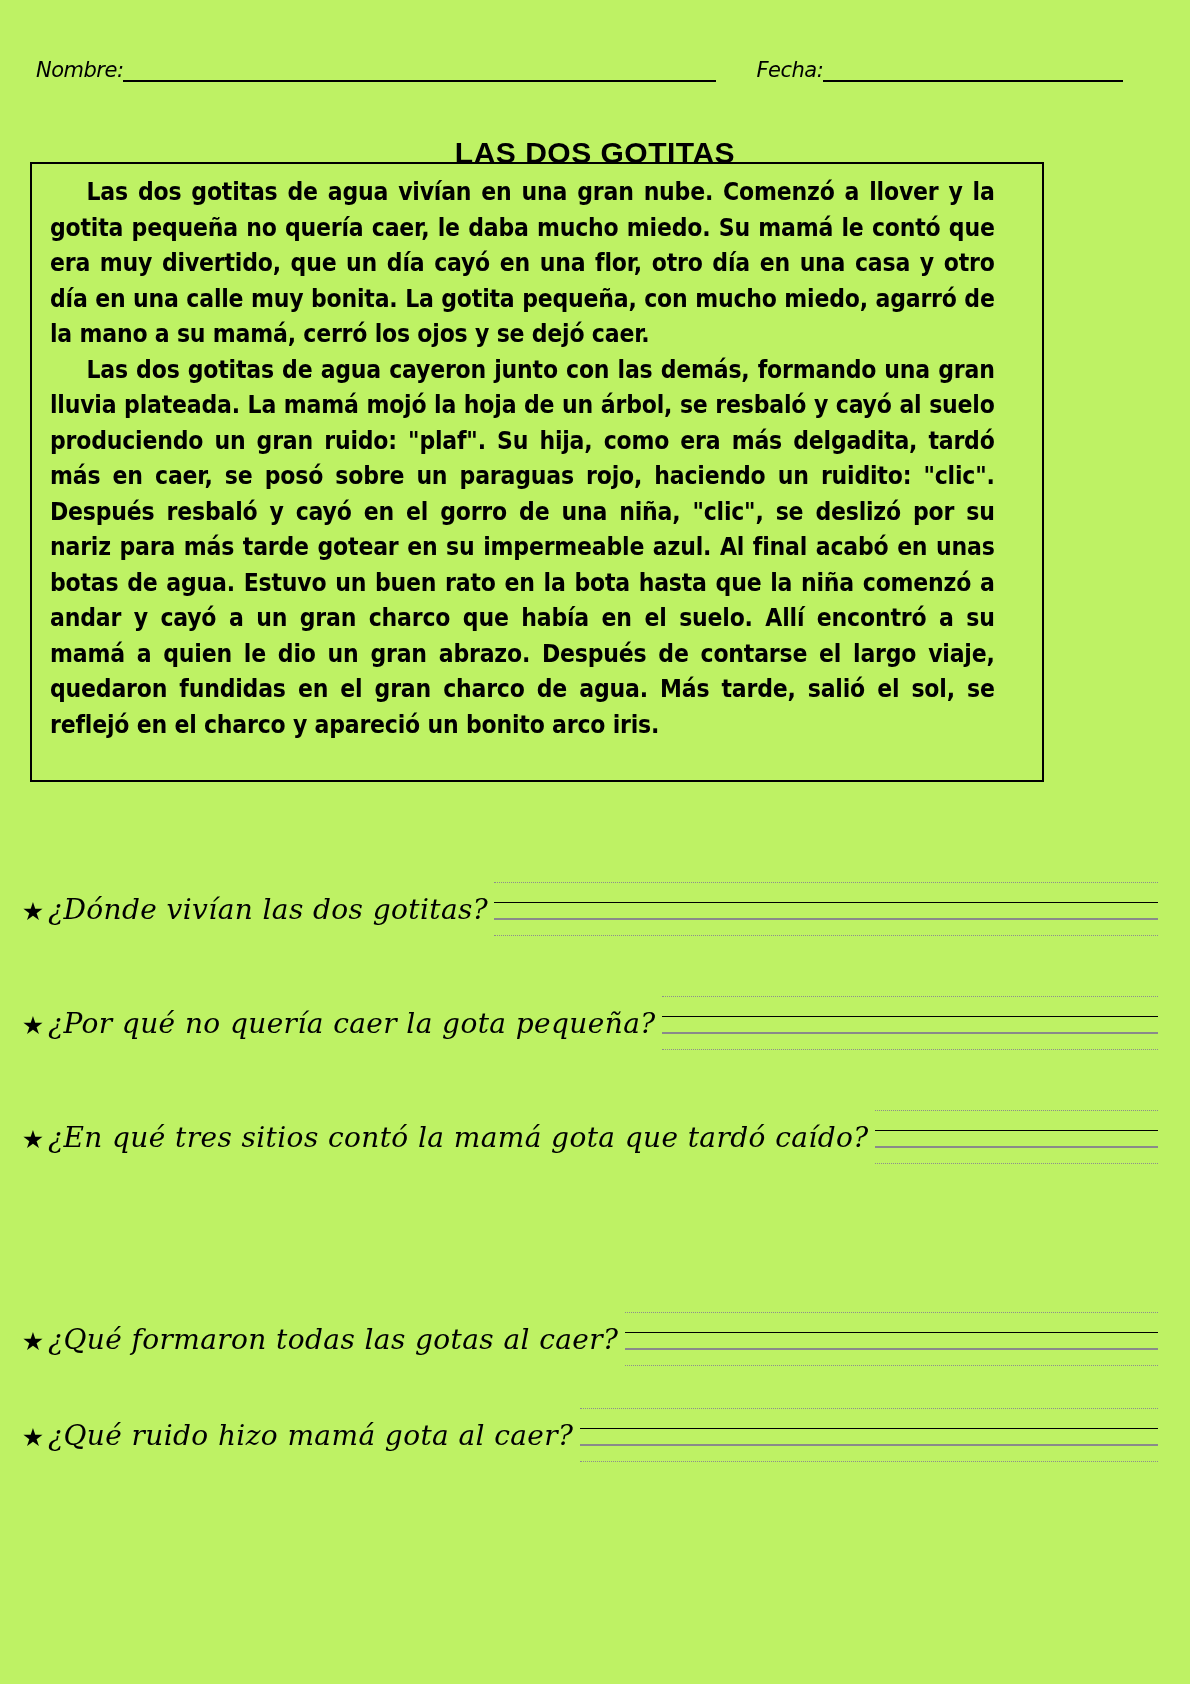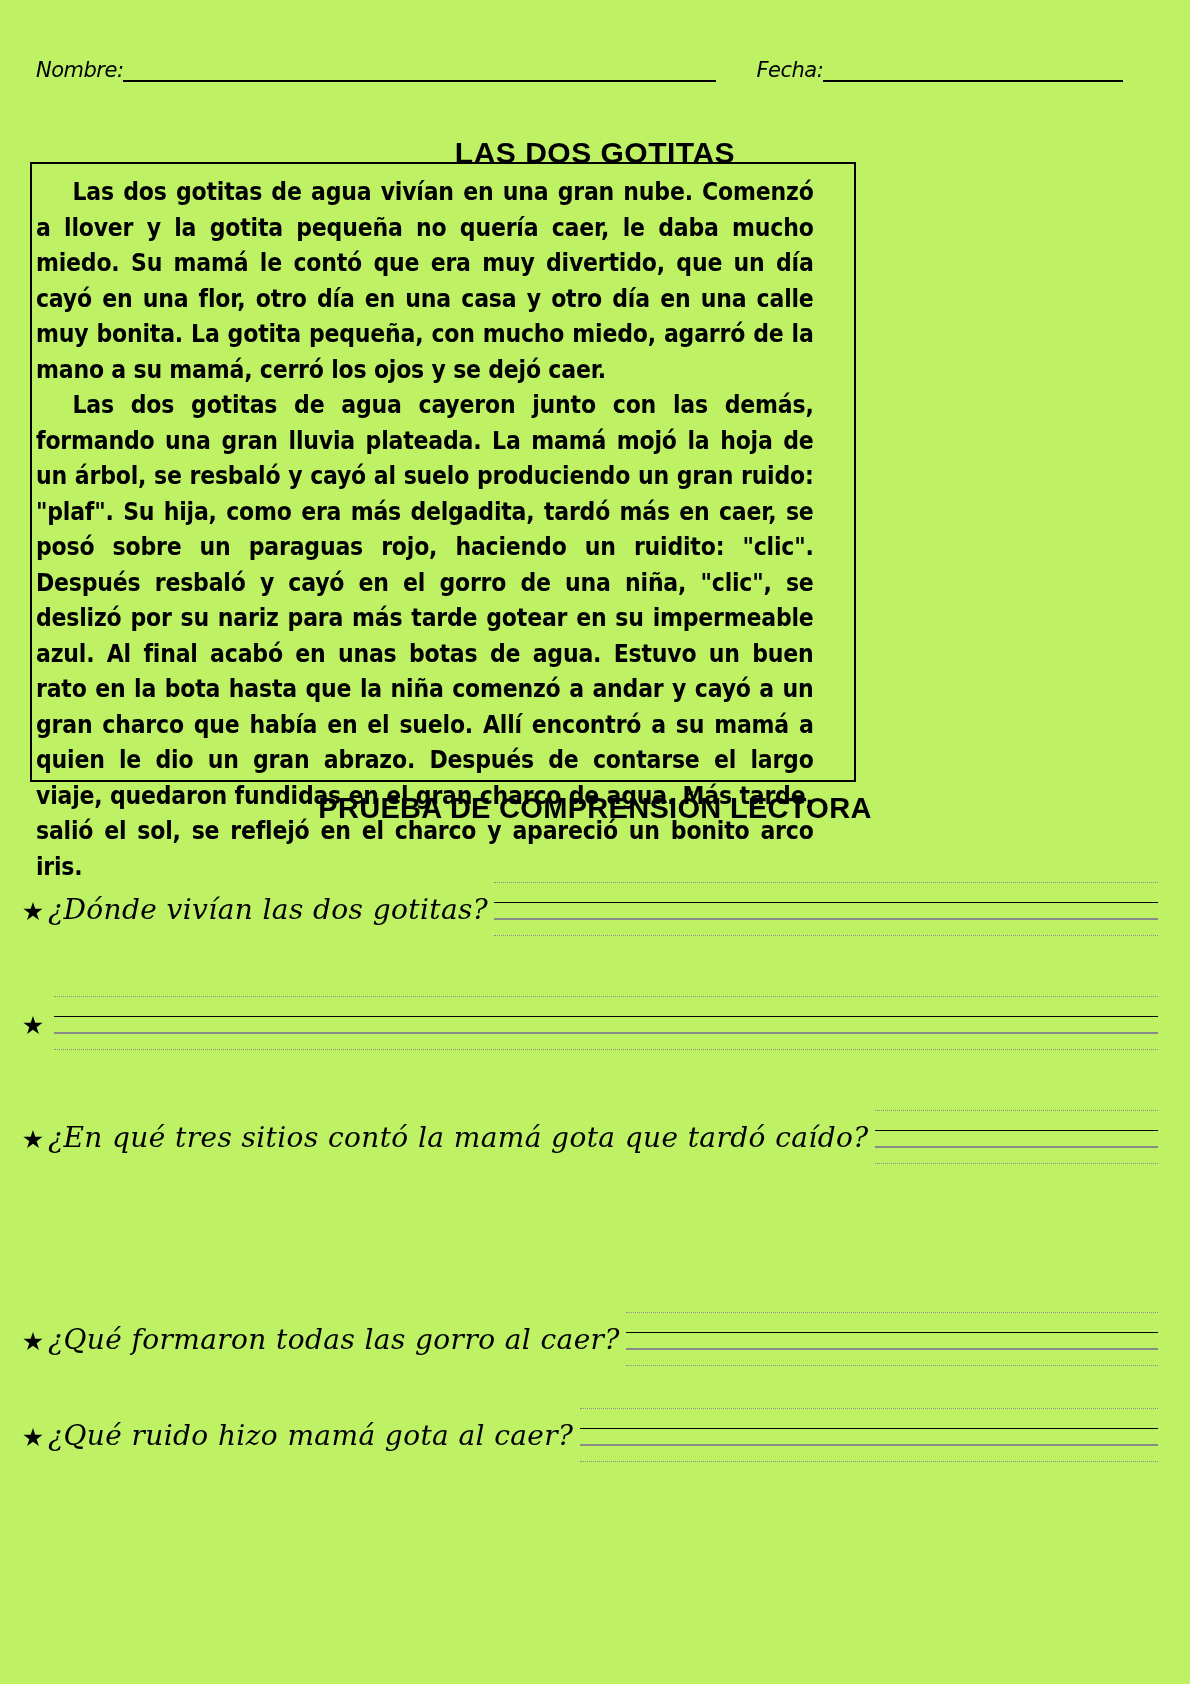--- a/index.html
+++ b/index.html
@@ -59,25 +59,25 @@
     font-weight: bold;
     font-size: 30px;
     letter-spacing: 0.5px;
   }
 
   
   .passage-box {
     position: absolute;
     left: 30px;
     top: 162px;
-    width: 826px;
+    width: 1014px;
     height: 620px;
     border: 2px solid #000;
     box-sizing: border-box;
-    padding: 10px 8px 6px 4px;
+    padding: 10px 8px 6px 18px;
   }
   .passage-p {
     font-family: "DejaVu Sans Condensed", "DejaVu Sans", sans-serif;
     font-weight: bold;
     font-size: 25.5px;
     line-height: 35.5px;
     text-align: justify;
     text-justify: inter-word;
     margin: 0;
     letter-spacing: -0.2px;
@@ -190,21 +190,20 @@
     </div>
   </div>
 
   <div class="main-title">LAS DOS GOTITAS</div>
 
   <div class="passage-box">
     <p class="passage-p"><span class="indent"></span><span>Las dos gotitas de agua vivían en una gran nube. Comenzó a llover y la gotita pequeña  no quería caer, le daba mucho miedo. Su mamá le contó que era muy divertido, que un día cayó en una flor, otro día en una casa y otro día en una calle muy bonita. La gotita pequeña, con mucho miedo, agarró de la mano a su mamá, cerró los ojos y se dejó caer.</span></p>
     <p class="passage-p"><span class="indent"></span><span>Las dos gotitas de agua cayeron junto con las demás, formando una gran lluvia plateada. La mamá mojó la hoja de un árbol, se resbaló y cayó al suelo produciendo un gran ruido: "plaf". Su hija,   como era más delgadita, tardó más en caer, se posó sobre un paraguas rojo, haciendo un ruidito: "clic". Después resbaló y cayó en el gorro de una niña, "clic", se deslizó por su nariz  para más tarde gotear en su impermeable azul. Al final acabó en unas botas de agua. Estuvo un buen rato en la bota hasta que la niña comenzó a andar y cayó a un gran charco que había en el suelo. Allí encontró a su mamá   a quien le dio un gran abrazo. Después de contarse el largo viaje, quedaron fundidas en el gran charco de agua. Más tarde, salió el sol, se reflejó en el charco y apareció un bonito arco iris.</span></p>
   </div>
 
-  <div class="section-title">PRUEBA DE COMPRENSIÓN LECTORA</div>
 
   <div class="questions">
 
     <div class="qblock">
       <div class="qrow">
         <span class="star">★</span>
         <span class="qtext">¿Dónde vivían las dos gotitas?</span>
         <span class="lines">
           <span class="l l-dot ln-top"></span>
           <span class="l l-solid ln-mid"></span>
@@ -212,20 +211,21 @@
           <span class="l l-dot ln-bottom"></span>
         </span>
       </div>
     </div>
 
     <div class="spacer-md"></div>
 
     <div class="qblock">
       <div class="qrow">
         <span class="star">★</span>
+        <span class="qtext">¿Por qué no quería caer la gota pequeña?</span>
         <span class="lines">
           <span class="l l-dot ln-top"></span>
           <span class="l l-solid ln-mid"></span>
           <span class="l l-grey ln-base"></span>
           <span class="l l-dot ln-bottom"></span>
         </span>
       </div>
     </div>
 
     <div class="spacer-md"></div>
@@ -248,21 +248,21 @@
         <span class="l l-grey ln-base"></span>
         <span class="l l-dot ln-bottom"></span>
       </div>
     </div>
 
     <div class="spacer-lg"></div>
 
     <div class="qblock">
       <div class="qrow">
         <span class="star">★</span>
-        <span class="qtext">¿Qué formaron todas las gorro al caer?</span>
+        <span class="qtext">¿Qué formaron todas las gotas al caer?</span>
         <span class="lines">
           <span class="l l-dot ln-top"></span>
           <span class="l l-solid ln-mid"></span>
           <span class="l l-grey ln-base"></span>
           <span class="l l-dot ln-bottom"></span>
         </span>
       </div>
     </div>
 
     <div class="spacer-sm"></div>

